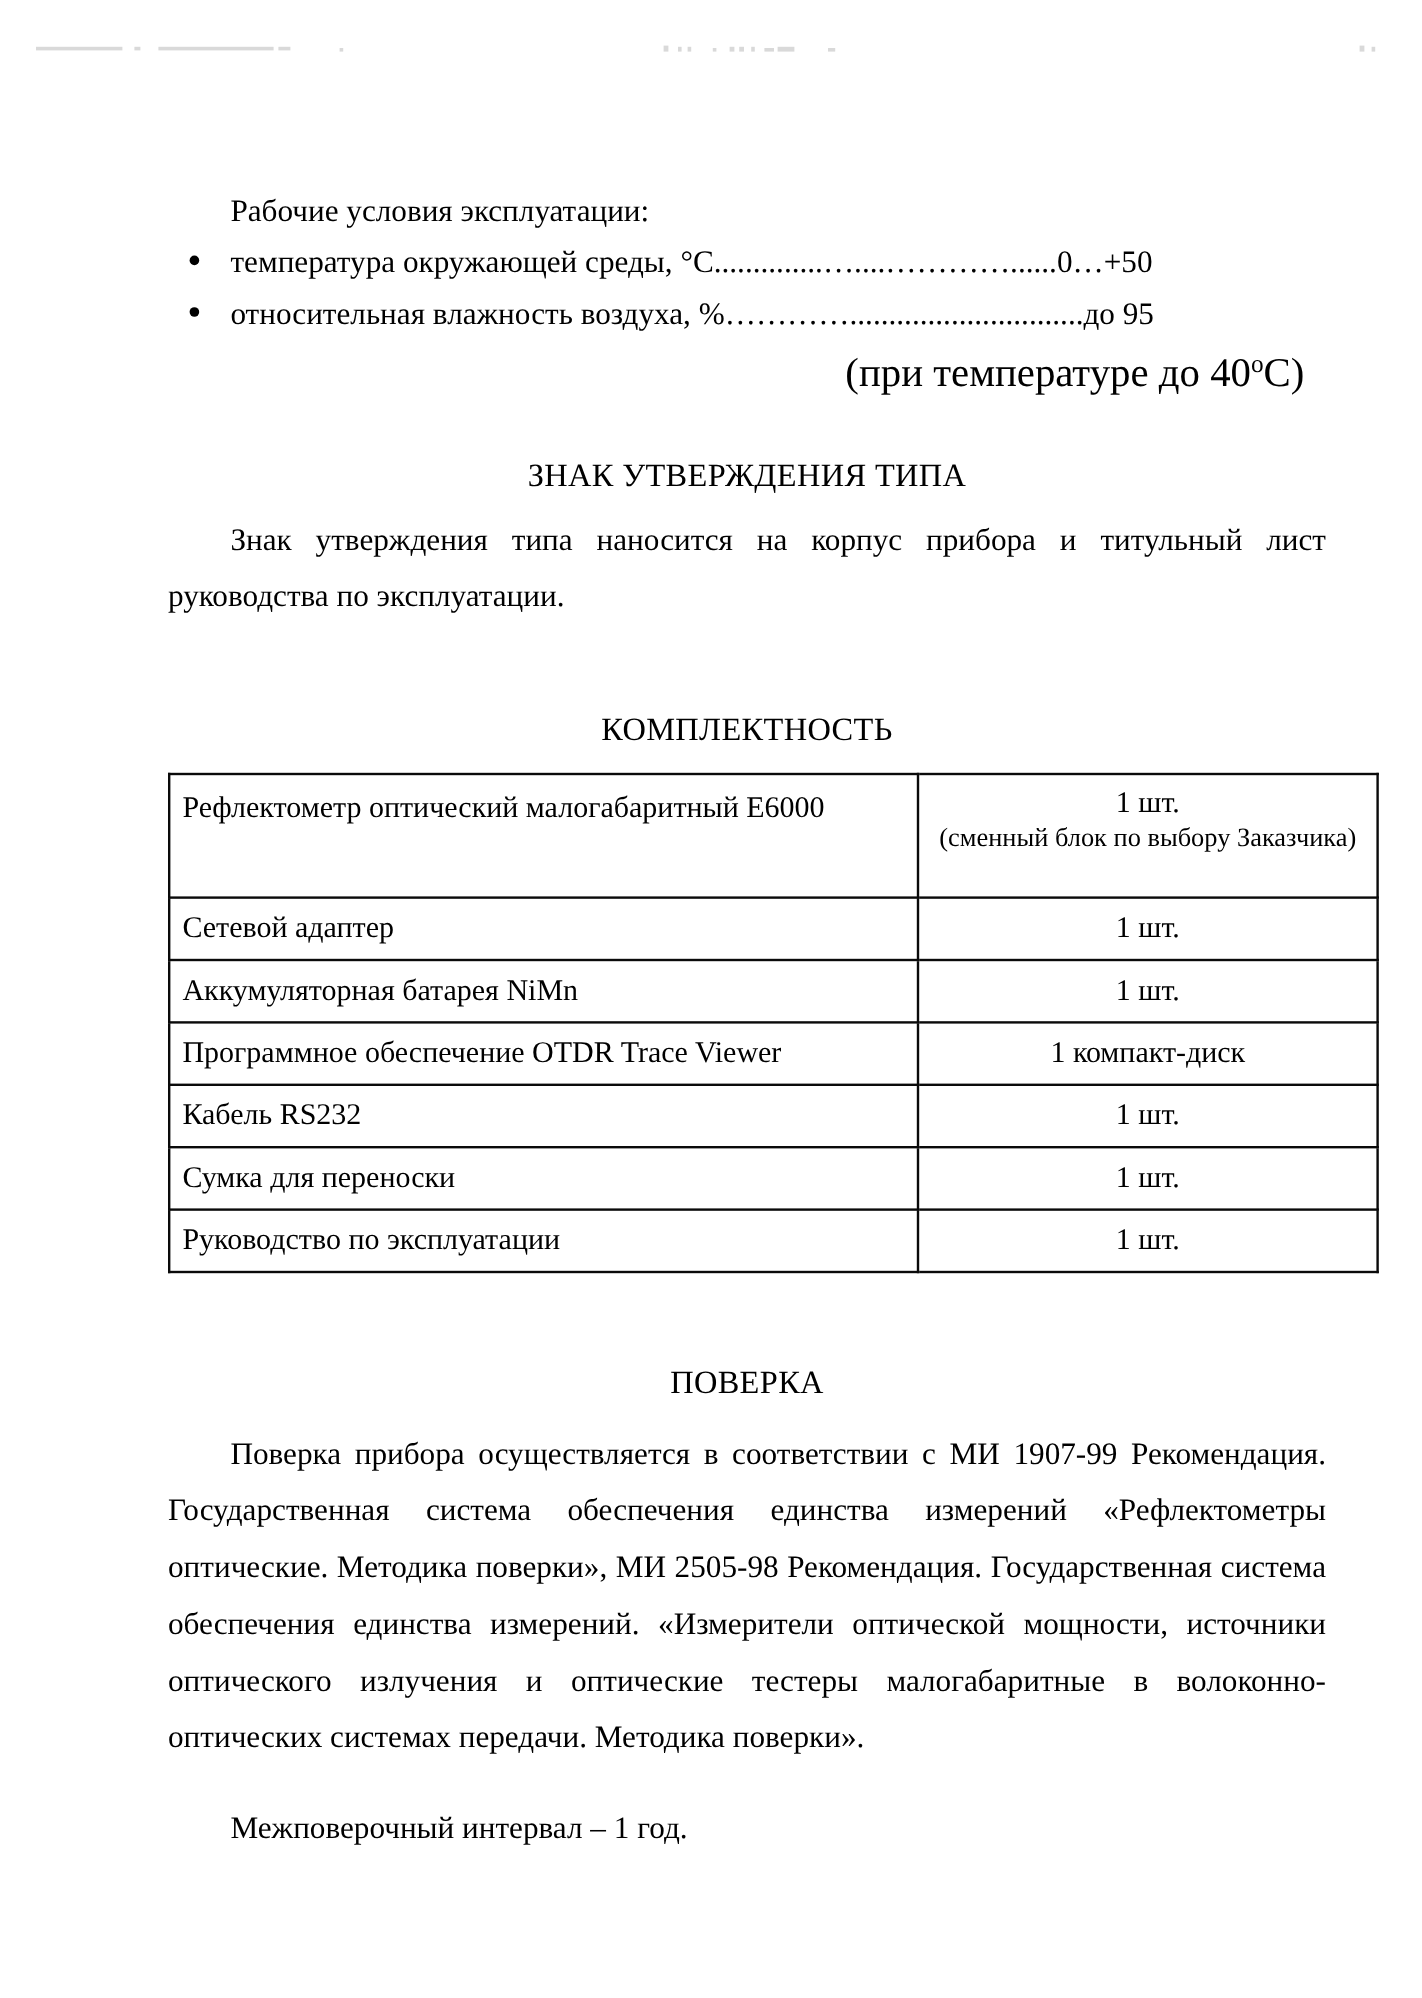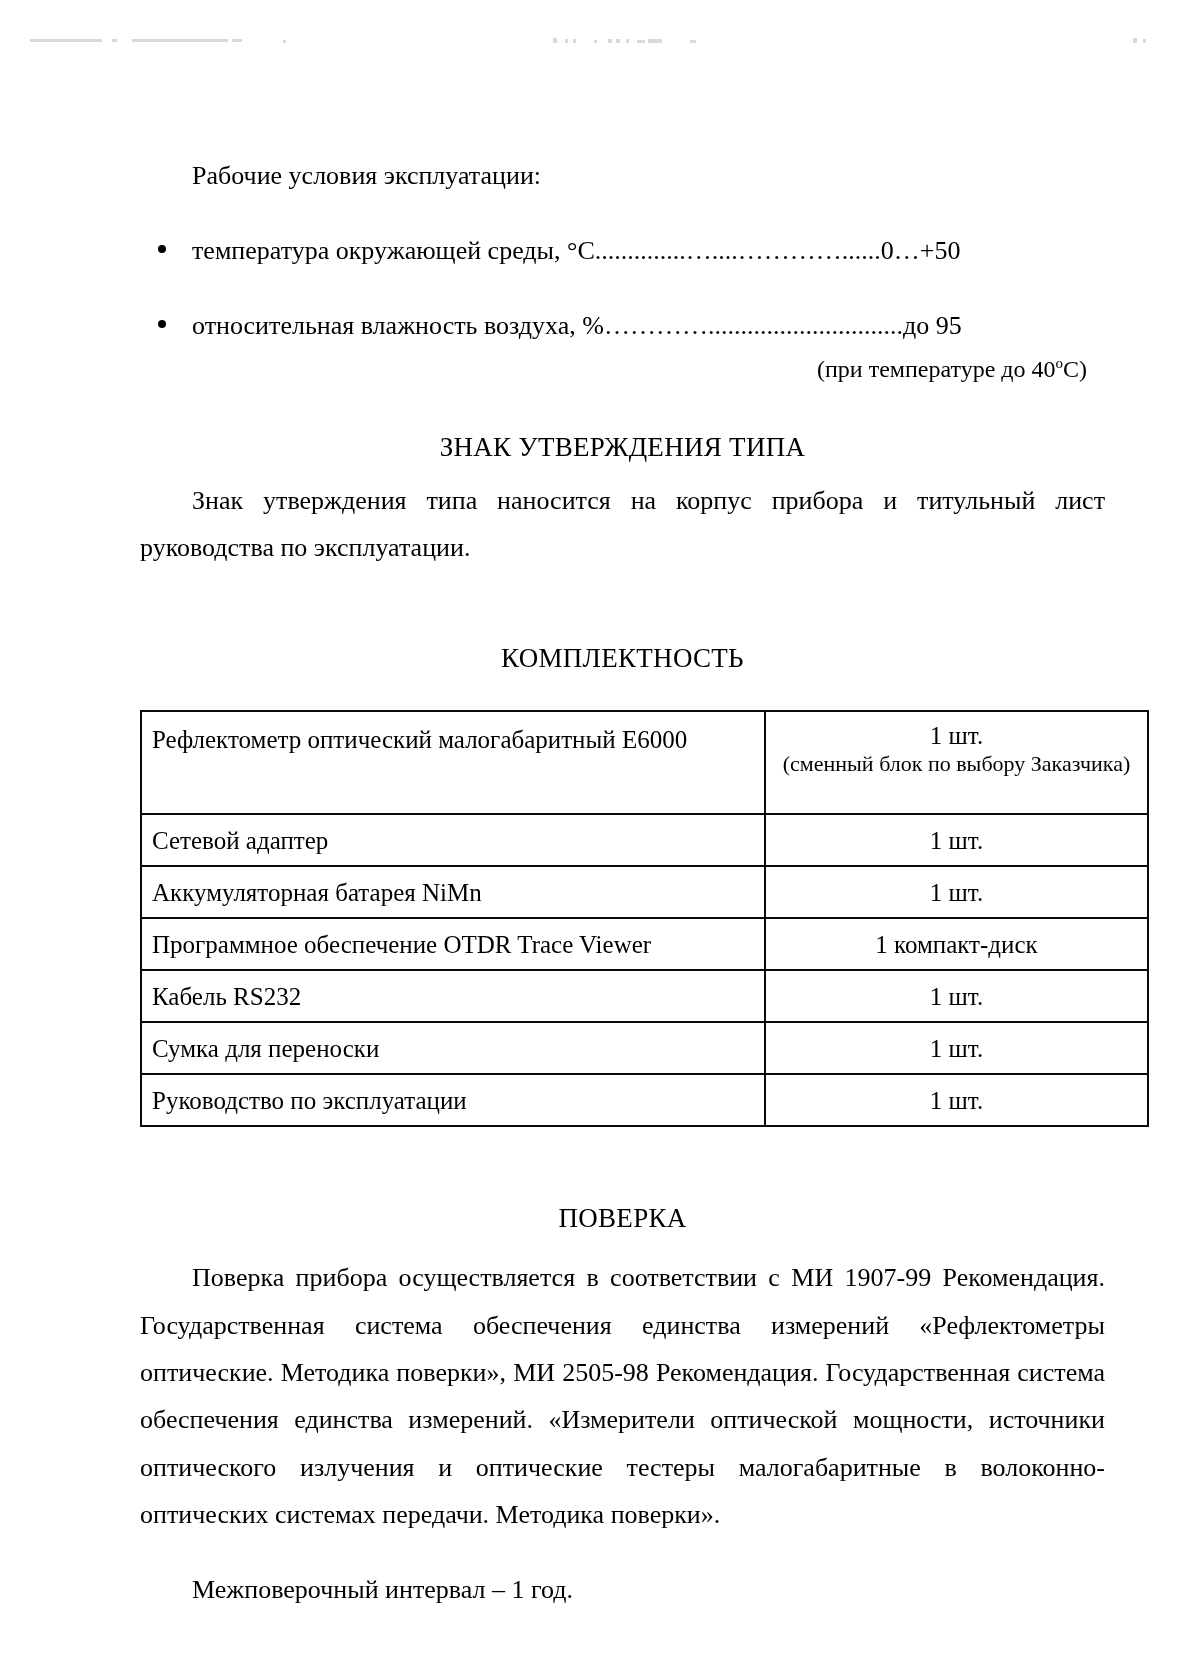--- a/index.html
+++ b/index.html
@@ -54,35 +54,35 @@
   ul.spec-list {
     list-style: none;
     margin: 0;
     padding: 0;
   }
   ul.spec-list li {
     position: relative;
     font-size: 26px;
     line-height: 1.35;
     padding-left: 52px;
-    margin-top: 40px;
+    margin-top: 8px;
     white-space: nowrap;
   }
   ul.spec-list li .bullet {
     position: absolute;
     left: 18px;
     top: 0.46em;
     width: 8px;
     height: 8px;
     background: #000;
     border-radius: 50%;
   }
 
   .note-right {
-    font-size: 24px;
+    font-size: 34px;
     line-height: 1.35;
     text-align: right;
     margin: 10px 0 0 0;
     padding-right: 18px;
     white-space: nowrap;
   }
 
   sup.deg {
     font-size: 0.62em;
     vertical-align: super;
@@ -112,21 +112,21 @@
 
   p.plain-par {
     font-size: 26px;
     line-height: 1.82;
     margin: 0;
     text-indent: 52px;
     padding-top: 28px;
   }
 
   table.kit-table {
-    margin-top: 36px;
+    margin-top: 20px;
     border-collapse: collapse;
     width: 963px;
     table-layout: fixed;
   }
   table.kit-table td {
     border: 2px solid #0a0a0a;
     padding: 5px 10px;
     font-size: 25px;
     line-height: 1.24;
     vertical-align: middle;

